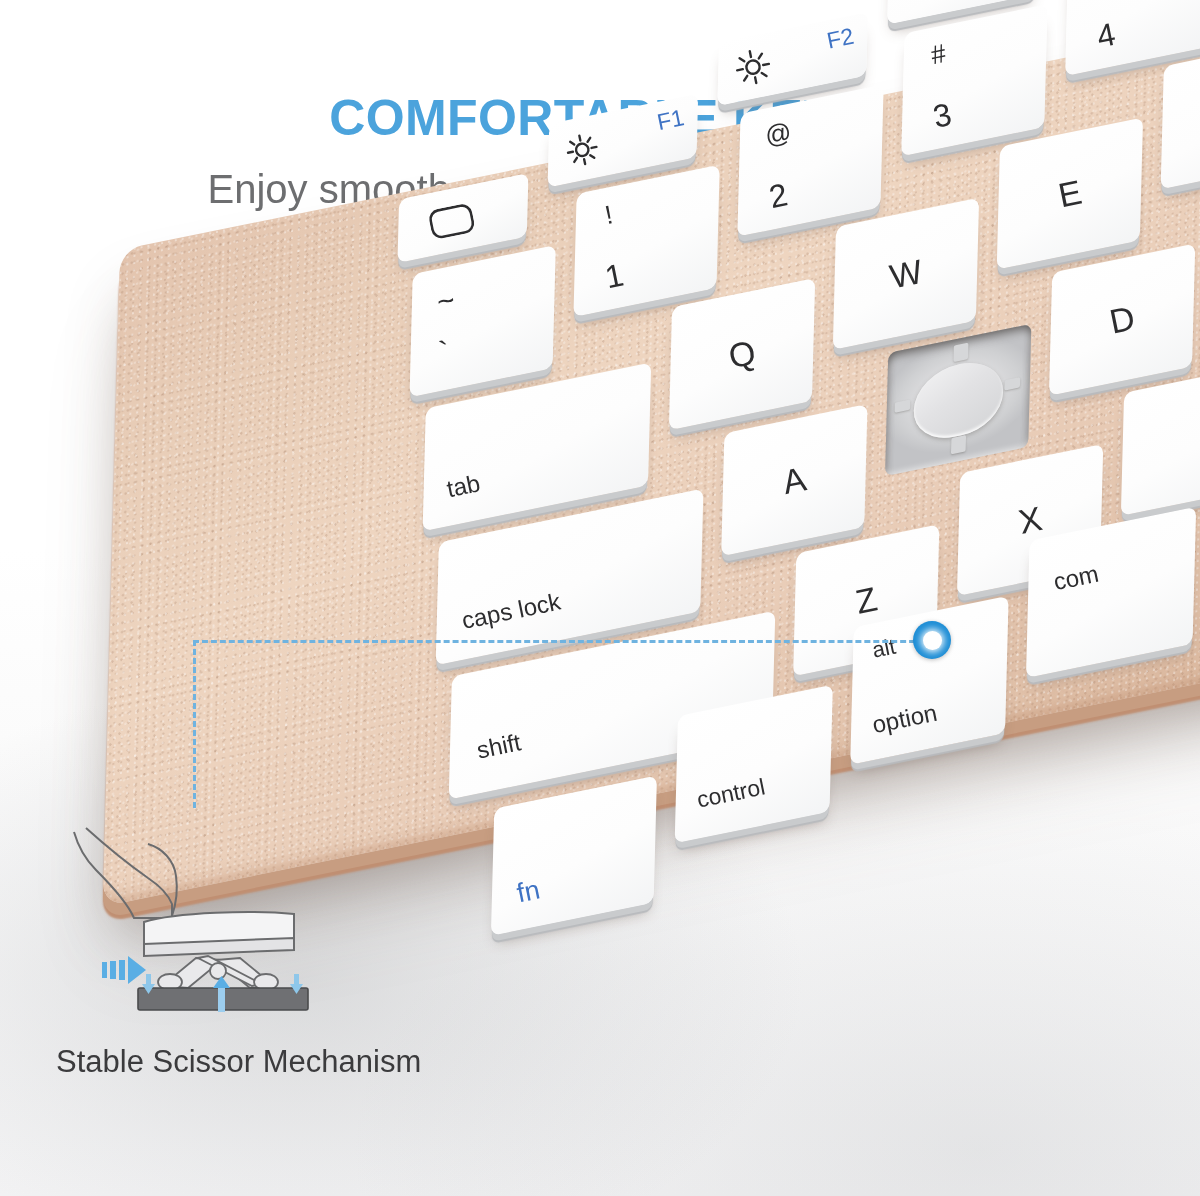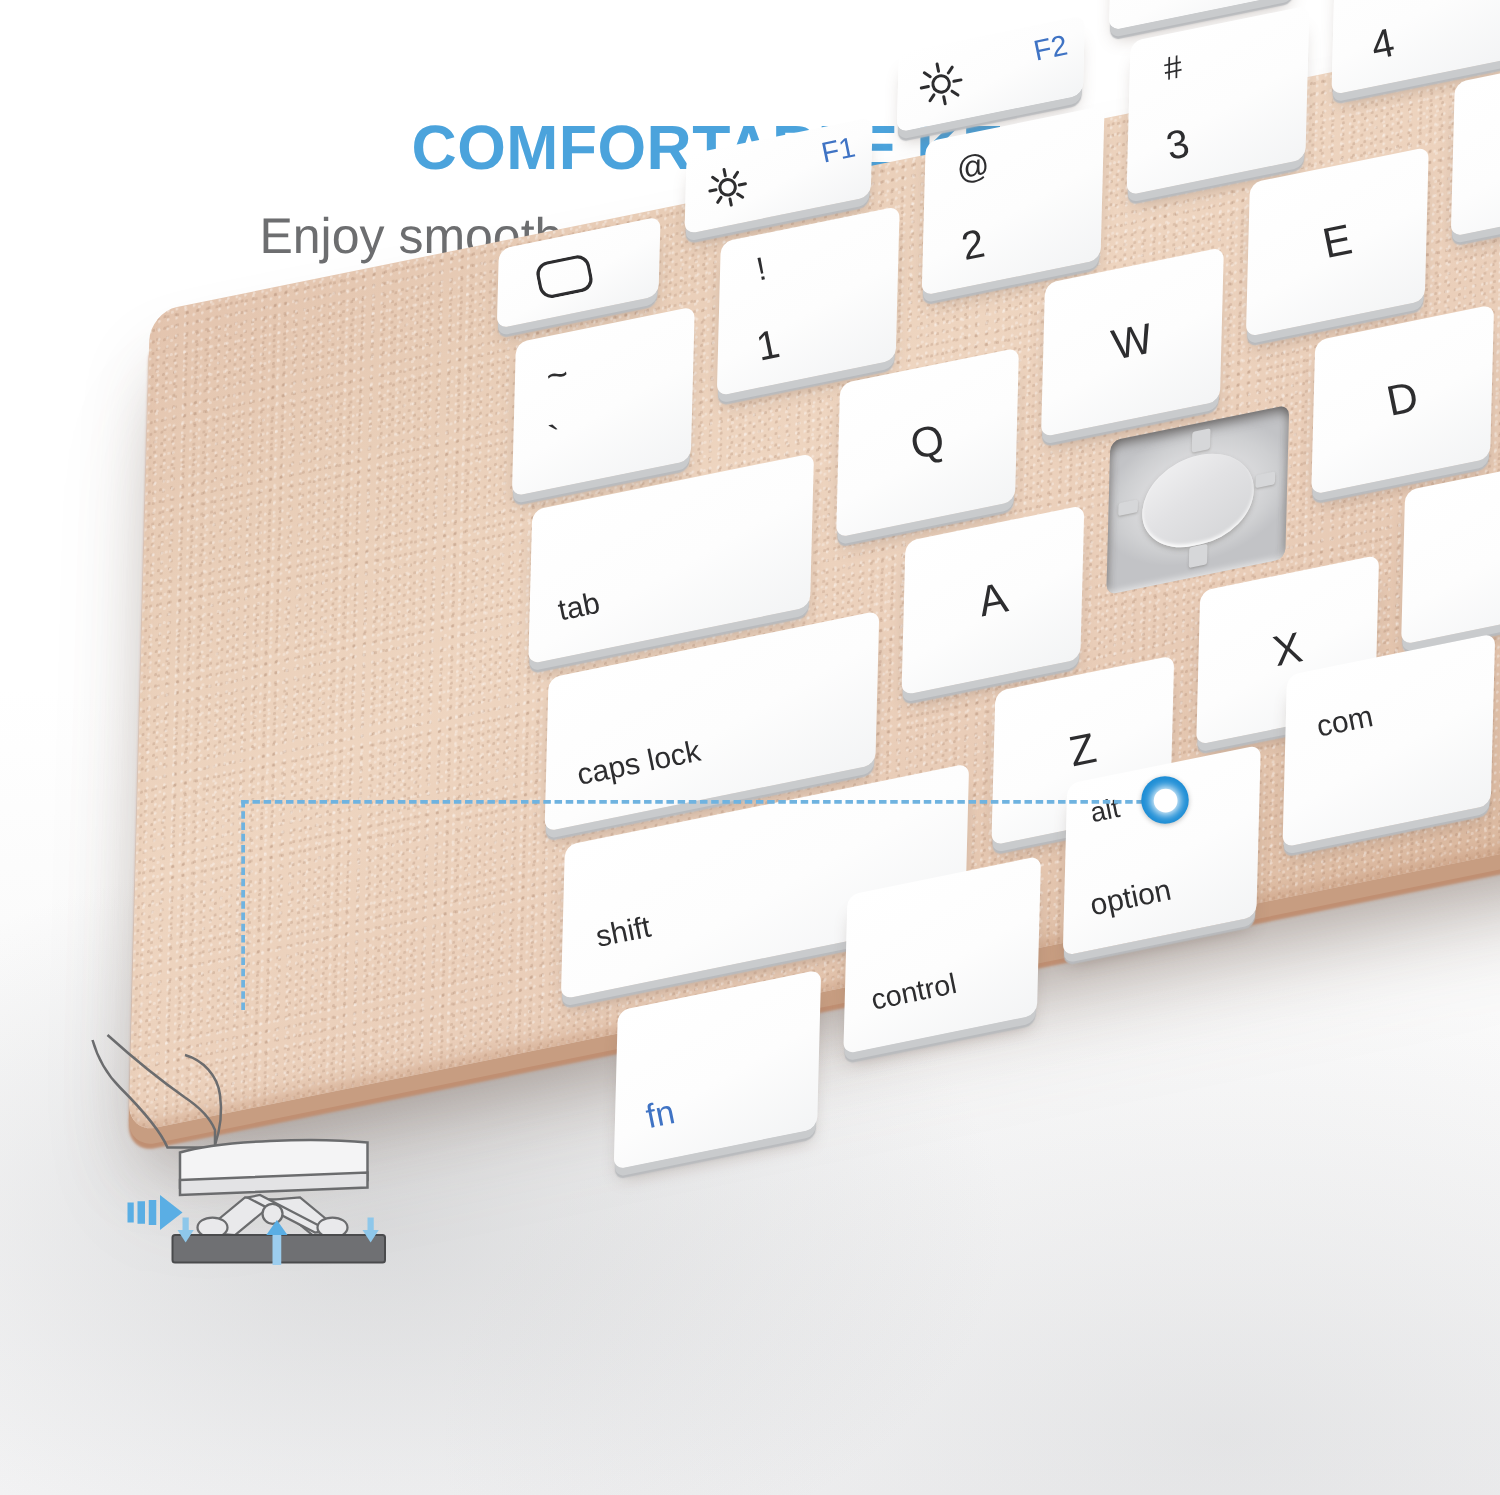--- a/index.html
+++ b/index.html
@@ -356,15 +356,16 @@
       </g>
       <g fill="#8ec7ea">
         <rect x="238" y="148" width="5" height="12"></rect>
         <path d="M234 158 L247 158 L240.5 168 Z"></path>
       </g>
       <g fill="#9ccdee">
         <rect x="162" y="162" width="7" height="24"></rect>
         <path d="M157 162 L174 162 L165.5 150 Z" fill="#5aaee4"></path>
       </g>
     </svg>
+    <div class="cap-text">Stable Scissor Mechanism</div>
   </div>
 
 </div>
 
 </body></html>

